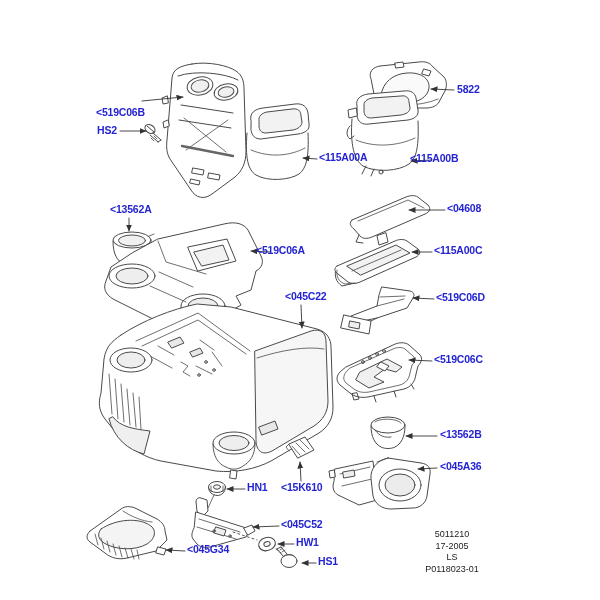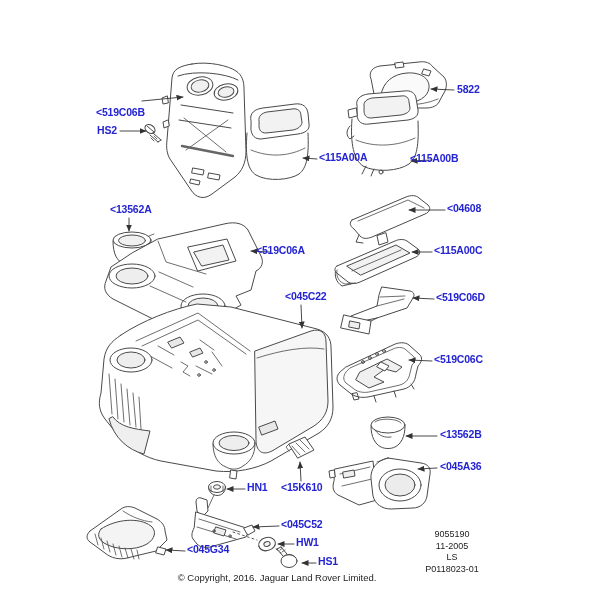--- a/index.html
+++ b/index.html
@@ -254,21 +254,20 @@
   <div class="plbl" style="left:440px;top:429px">&lt;13562B</div>
   <div class="plbl" style="left:440px;top:461px">&lt;045A36</div>
   <div class="plbl" style="left:247px;top:482px">HN1</div>
   <div class="plbl" style="left:281px;top:482px">&lt;15K610</div>
   <div class="plbl" style="left:281px;top:519px">&lt;045C52</div>
   <div class="plbl" style="left:187px;top:544px">&lt;045G34</div>
   <div class="plbl" style="left:296px;top:537px">HW1</div>
   <div class="plbl" style="left:318px;top:556px">HS1</div>
 
   <div class="plate">
-    <div>9055190</div>
-    <div>11-2005</div>
+    <div>5011210</div>
+    <div>17-2005</div>
     <div>LS</div>
     <div>P0118023-01</div>
   </div>
 
-  <div class="copyright">© Copyright, 2016. Jaguar Land Rover Limited.</div>
 
 </div>
 
 </body></html>

